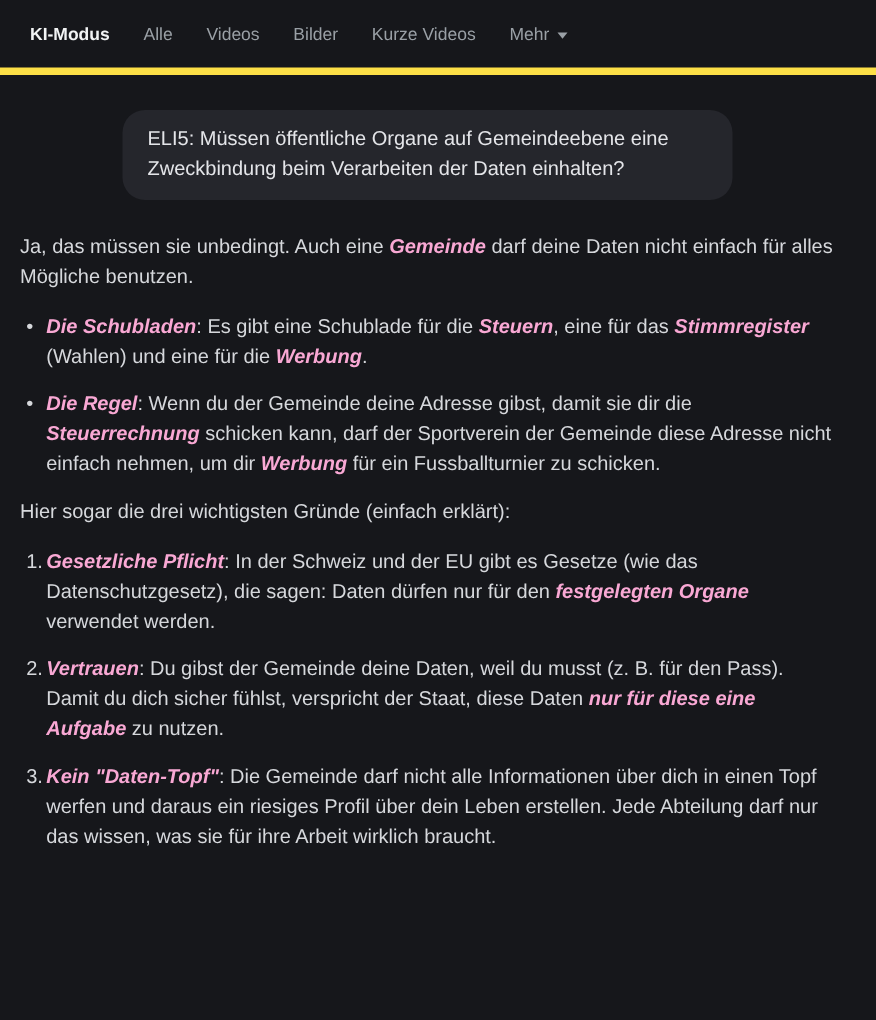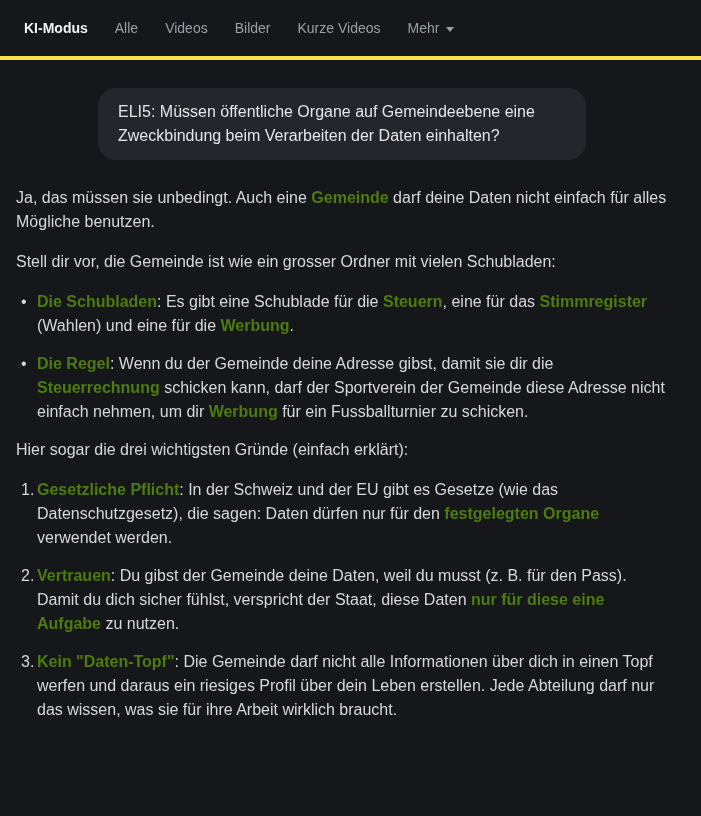--- a/index.html
+++ b/index.html
@@ -15,21 +15,21 @@
   }
 
   
   .topnav {
     height: 60px;
     box-sizing: border-box;
     display: flex;
     align-items: center;
     gap: 27px;
     padding: 0 24px;
-    border-bottom: 4px solid #fde047;
+    border-bottom: 6px solid #fde047;
   }
   .tab {
     font-size: 14px;
     color: #9aa0a6;
     white-space: nowrap;
     display: flex;
     align-items: center;
     gap: 7px;
     cursor: pointer;
   }
@@ -66,21 +66,21 @@
     line-height: 24px;
     box-sizing: content-box;
   }
 
   
   .answer {
     margin-top: 26px;
     line-height: 24px;
   }
   .answer p { margin: 0 0 16px 0; }
-  .b { color: #4d7c0f; font-weight: 700; }
+  .b { color: #f9a8d4; font-weight: 700; font-style: italic; }
 
   ul.blist, ol.nlist {
     list-style: none;
     margin: 0;
     padding: 0;
   }
   .li {
     display: flex;
     margin-bottom: 14px;
   }
@@ -111,21 +111,20 @@
 <div class="main">
 
   <div class="query-row">
     <div class="bubble">ELI5: Müssen öffentliche Organe auf Gemeindeebene eine Zweckbindung beim Verarbeiten der Daten einhalten?</div>
   </div>
 
   <div class="answer">
 
     <p><span>Ja, das müssen sie unbedingt. Auch eine </span><span class="b">Gemeinde</span><span> darf deine Daten nicht einfach für alles Mögliche benutzen.</span></p>
 
-    <p><span>Stell dir vor, die Gemeinde ist wie ein grosser Ordner mit vielen Schubladen:</span></p>
 
     <ul class="blist">
       <li class="li">
         <span class="marker">•</span>
         <div class="li-text"><span class="b">Die Schubladen</span><span>: Es gibt eine Schublade für die </span><span class="b">Steuern</span><span>, eine für das </span><span class="b">Stimmregister</span><span> (Wahlen) und eine für die </span><span class="b">Werbung</span><span>.</span></div>
       </li>
       <li class="li">
         <span class="marker">•</span>
         <div class="li-text"><span class="b">Die Regel</span><span>: Wenn du der Gemeinde deine Adresse gibst, damit sie dir die </span><span class="b">Steuerrechnung</span><span> schicken kann, darf der Sportverein der Gemeinde diese Adresse nicht einfach nehmen, um dir </span><span class="b">Werbung</span><span> für ein Fussballturnier zu schicken.</span></div>
       </li>

